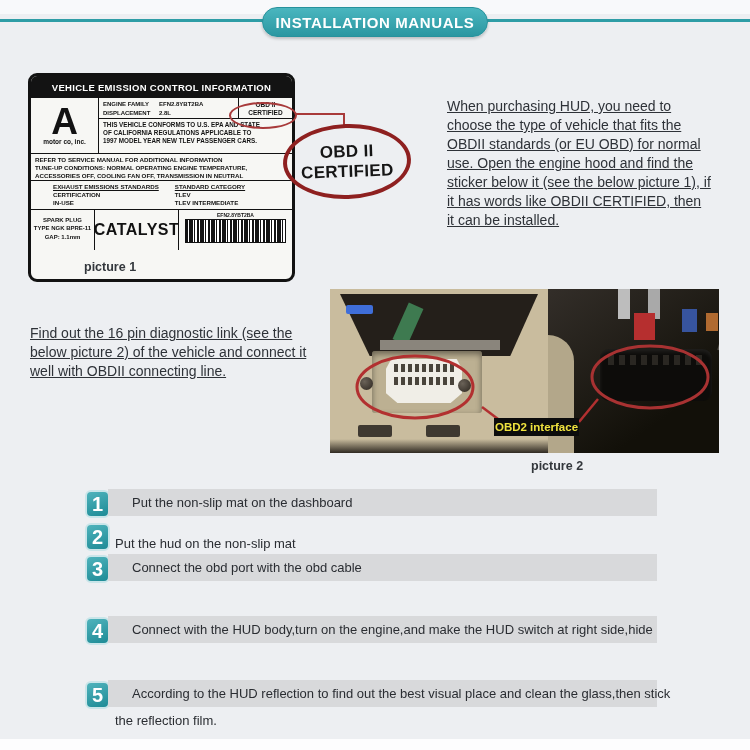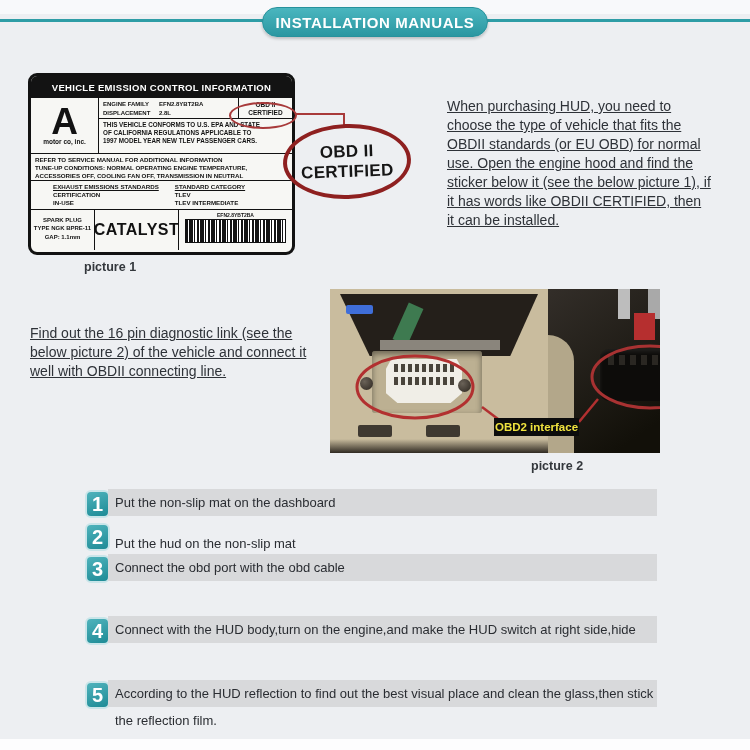--- a/index.html
+++ b/index.html
@@ -11,21 +11,21 @@
   
   .top-strip { top:0; left:0; width:750px; height:14px; background:#F8F9FB; }
   .bottom-strip { left:0; top:739px; width:750px; height:11px; background:#FDFDFE; }
   .header-line { top:19px; left:0; width:750px; height:3px; background:#2E9DA6; }
   .header-pill { left:262px; top:7px; width:226px; height:30px; border-radius:15px;
     background:linear-gradient(#4AB6BF,#2B97A1); border:1px solid #27929C;
     color:#fff; font-size:15px; font-weight:bold; letter-spacing:.6px;
     display:flex; align-items:center; justify-content:center; box-shadow:0 2px 3px rgba(0,0,0,.2); }
 
   
-  .em-label { left:28px; top:73px; width:267px; height:182px; background:#F7F7F4;
+  .em-label { left:28px; top:73px; width:267px; height:209px; background:#F7F7F4;
     border:3px solid #121212; border-radius:9px; overflow:hidden; color:#121212; }
   .em-head { height:22px; background:#131313; color:#fff; font-weight:bold; font-size:9.5px;
     letter-spacing:.3px; display:flex; align-items:center; justify-content:center; }
   .em-rowA { display:flex; height:56px; border-bottom:1.5px solid #121212; }
   .cell-logo { width:68px; border-right:1.5px solid #121212; display:flex; flex-direction:column;
     align-items:center; justify-content:center; }
   .logo-a { font-size:37px; font-weight:bold; line-height:.85; }
   .logo-sub { font-size:6.5px; font-weight:bold; margin-top:1px; }
   .cell-mid { flex:1; display:flex; flex-direction:column; }
   .mid-top { display:flex; height:21px; border-bottom:1px solid #121212; }
@@ -55,21 +55,21 @@
   .conn-v { left:343px; top:113px; width:2px; height:15px; background:#A83A3A; }
   .red-ellipse-big { left:283px; top:124px; width:128px; height:75px; border:4px solid #8E2020;
     border-radius:50%; display:flex; flex-direction:column; align-items:center; justify-content:center;
     transform:rotate(-2deg); }
   .big-line { font-size:17px; font-weight:bold; color:#161616; line-height:1.12; letter-spacing:.3px; }
 
   .caption { font-size:12.5px; font-weight:bold; color:#33373C; }
   .para { font-size:14px; line-height:19px; color:#2E3238; white-space:pre-line;text-decoration:underline; }
 
   
-  .photo { left:330px; top:289px; width:330px; height:164px; overflow:hidden; background:#f9a8d4; }
+  .photo { left:330px; top:289px; width:389px; height:164px; overflow:hidden; background:#f9a8d4; }
   .ph-left { position:absolute; left:0; top:0; width:218px; height:164px; background:#C9BC9E; }
   .ph-left::after { content:""; position:absolute; left:0; bottom:0; width:100%; height:14px;
     background:linear-gradient(rgba(20,16,12,0), rgba(20,16,12,.85)); }
   .ph-open { position:absolute; left:10px; top:5px; width:198px; height:62px; background:#241F1A;
     clip-path:polygon(0 0,100% 0,86% 100%,15% 100%); }
   .ph-green { position:absolute; left:60px; top:10px; width:16px; height:40px; background:#3E7A50; transform:rotate(24deg); }
   .ph-sill { position:absolute; left:40px; bottom:6px; width:120px; height:10px; background:#8A857C; }
   .ph-sticker { position:absolute; left:16px; top:16px; width:27px; height:9px; background:#3F6ED9; border-radius:2px; }
   .ph-recess { position:absolute; left:42px; top:62px; width:110px; height:62px; background:#BCB092;
     border-radius:3px; box-shadow:inset 0 3px 6px rgba(0,0,0,.45); }
@@ -94,21 +94,21 @@
     background:repeating-linear-gradient(90deg,#2A2722 0 6px,#0D0C0A 6px 11px); }
   .photo-svg { position:absolute; left:0; top:0; }
   .obd-label { position:absolute; left:164px; top:129px; width:85px; height:18px; background:#0C0C0C;
     color:#EFE23E; font-size:11.5px; font-weight:bold; display:flex; align-items:center; justify-content:center; }
 
   
   .badge { left:85px; width:25px; height:28px; border-radius:6px;
     background:linear-gradient(160deg,#4FB3BC,#1E8B96); border:2px solid #C9E5E9;
     color:#fff; font-size:20px; font-weight:bold; display:flex; align-items:center; justify-content:center; }
   .bar { left:108px; width:549px; height:27px; background:#D8D9DB; line-height:27px;
-    padding-left:7px; font-size:13px; color:#2A2D32; white-space:nowrap; overflow:visible; }
+    padding-left:24px; font-size:13px; color:#2A2D32; white-space:nowrap; overflow:visible; }
   .step-plain { left:115px; font-size:13px; color:#2A2D32; white-space:nowrap; }
 </style>
 </head>
 <body>
 
 <div id="canvas">
 
   <div class="abs top-strip"></div>
   <div class="abs header-line"></div>
   <div class="abs header-pill">INSTALLATION MANUALS</div>

